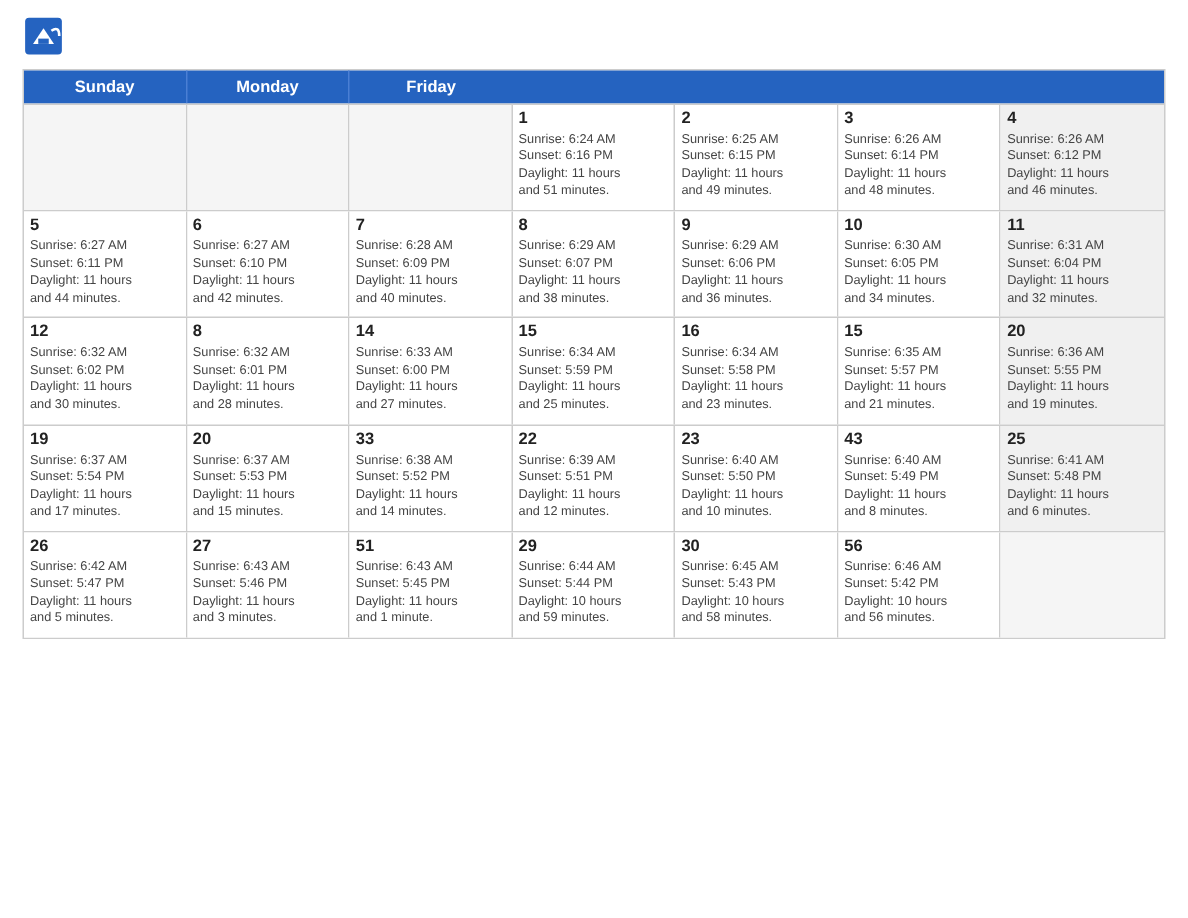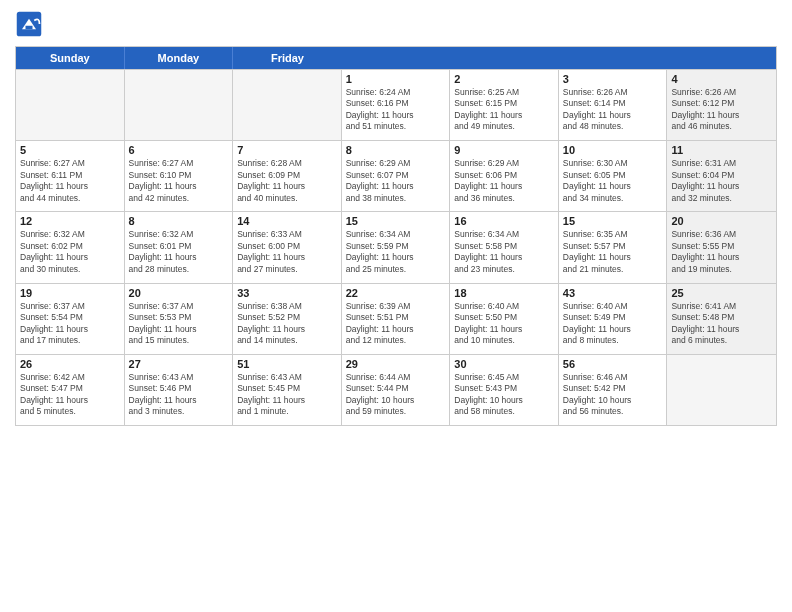--- a/index.html
+++ b/index.html
@@ -222,21 +222,21 @@
           </div>
           <div class="cal-cell">
             <div class="day-number">33</div>
             <div class="day-info">Sunrise: 6:38 AM<br>Sunset: 5:52 PM<br>Daylight: 11 hours<br>and 14 minutes.</div>
           </div>
           <div class="cal-cell">
             <div class="day-number">22</div>
             <div class="day-info">Sunrise: 6:39 AM<br>Sunset: 5:51 PM<br>Daylight: 11 hours<br>and 12 minutes.</div>
           </div>
           <div class="cal-cell">
-            <div class="day-number">18</div>
+            <div class="day-number">23</div>
             <div class="day-info">Sunrise: 6:40 AM<br>Sunset: 5:50 PM<br>Daylight: 11 hours<br>and 10 minutes.</div>
           </div>
           <div class="cal-cell">
             <div class="day-number">43</div>
             <div class="day-info">Sunrise: 6:40 AM<br>Sunset: 5:49 PM<br>Daylight: 11 hours<br>and 8 minutes.</div>
           </div>
           <div class="cal-cell shaded">
             <div class="day-number">25</div>
             <div class="day-info">Sunrise: 6:41 AM<br>Sunset: 5:48 PM<br>Daylight: 11 hours<br>and 6 minutes.</div>
           </div>

